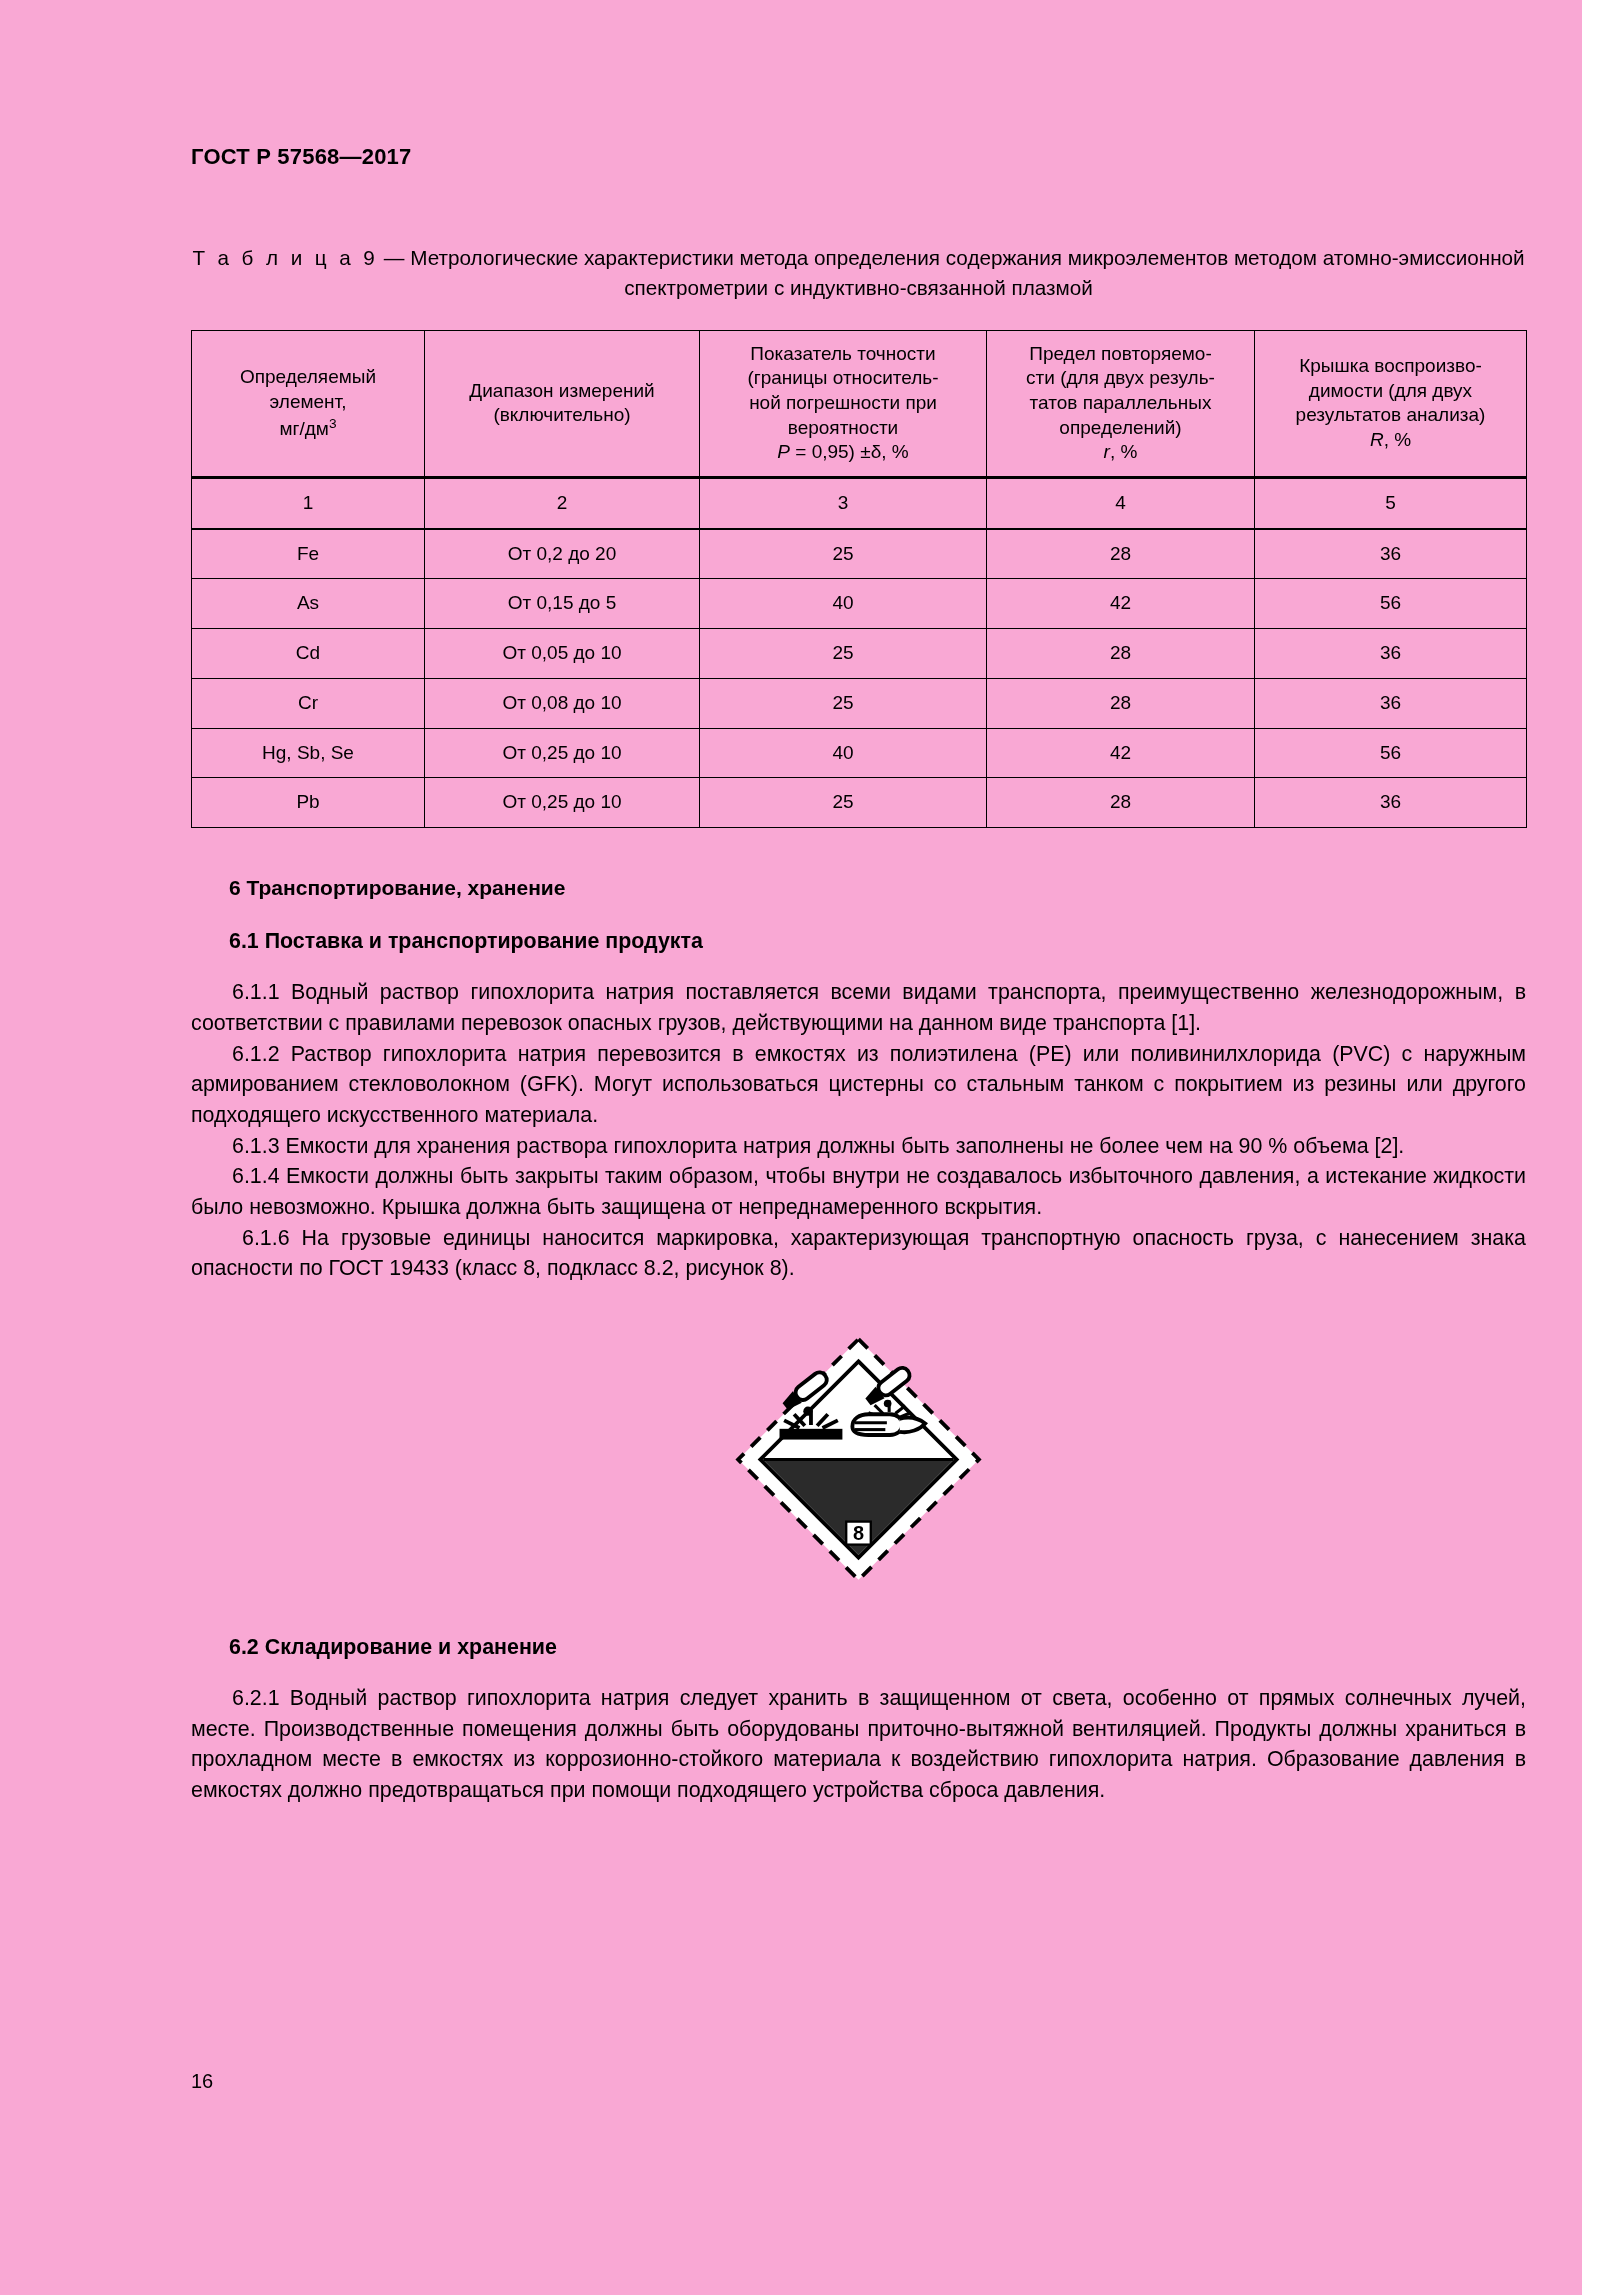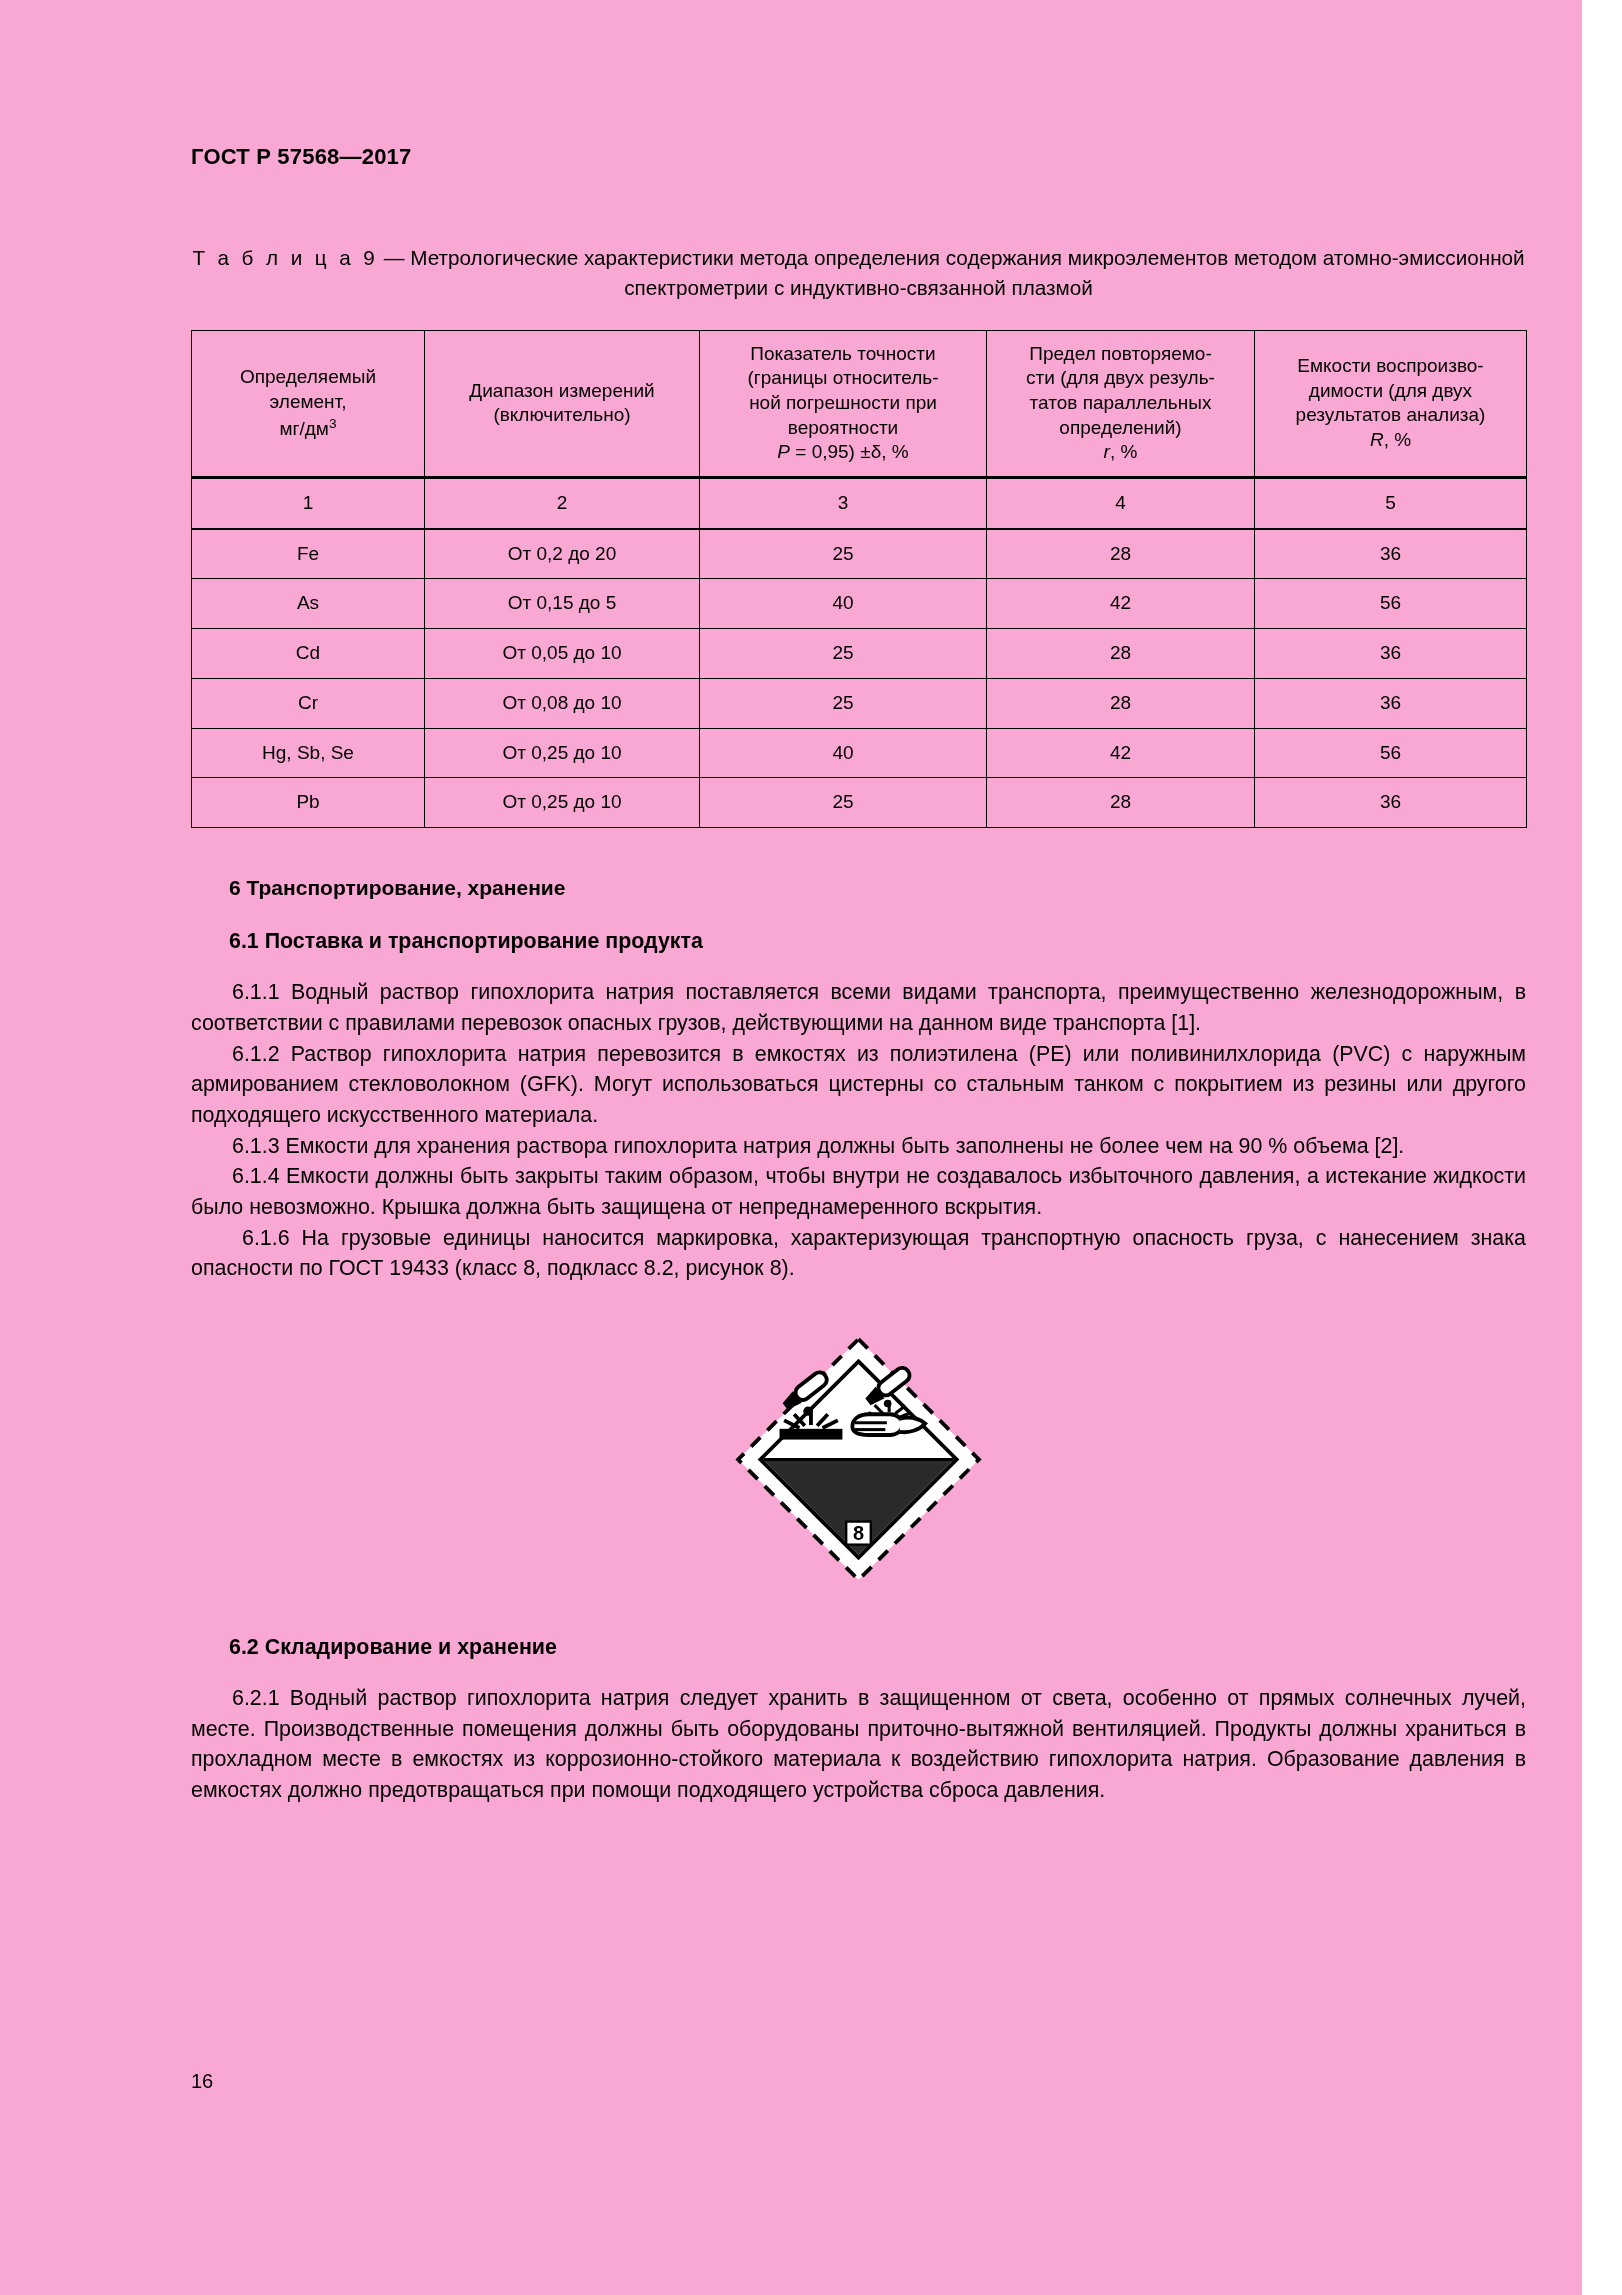--- a/index.html
+++ b/index.html
@@ -188,21 +188,21 @@
             <span class="ital">P</span><span> = 0,95) ±δ, %</span>
           </th>
           <th>
             <span>Предел повторяемо-</span><br>
             <span>сти (для двух резуль-</span><br>
             <span>татов параллельных</span><br>
             <span>определений)</span><br>
             <span class="ital">r</span><span>, %</span>
           </th>
           <th>
-            <span>Емкости воспроизво-</span><br>
+            <span>Крышка воспроизво-</span><br>
             <span>димости (для двух</span><br>
             <span>результатов анализа)</span><br>
             <span class="ital">R</span><span>, %</span>
           </th>
         </tr>
       </thead>
       <tbody>
         <tr class="colnums">
           <td>1</td>
           <td>2</td>

